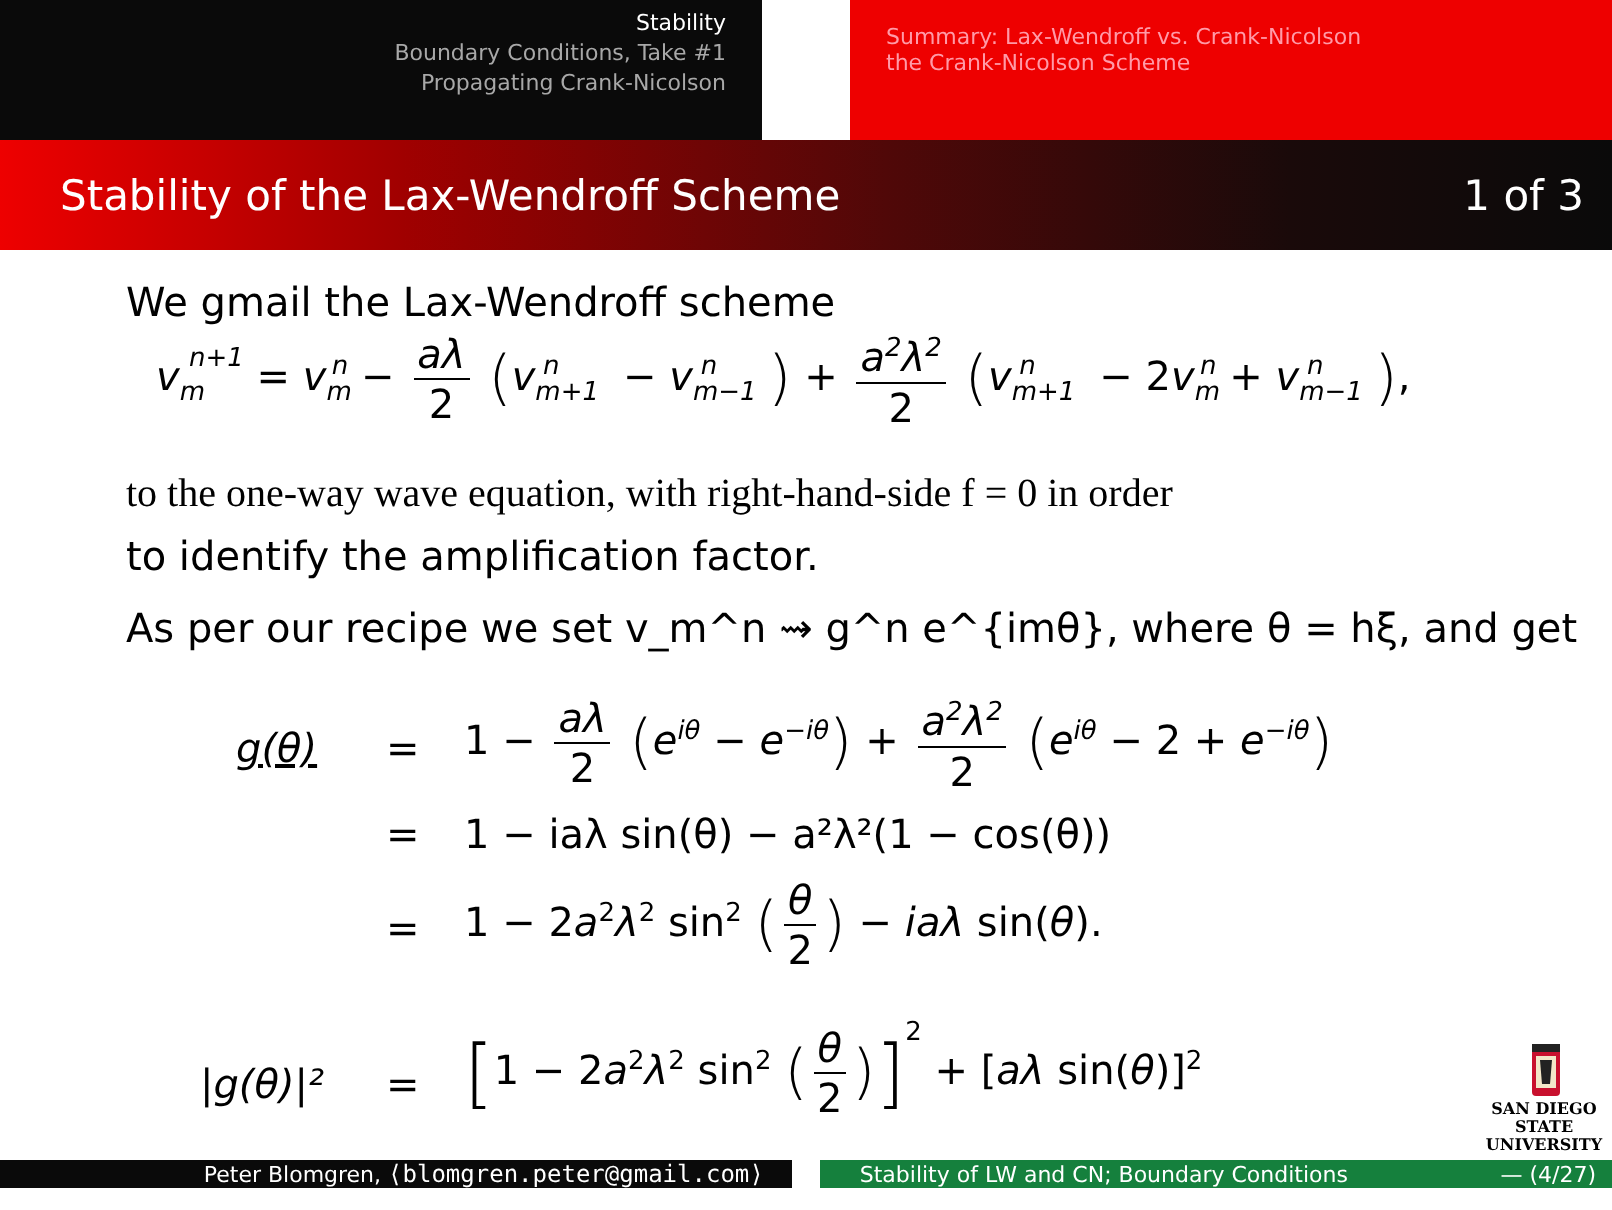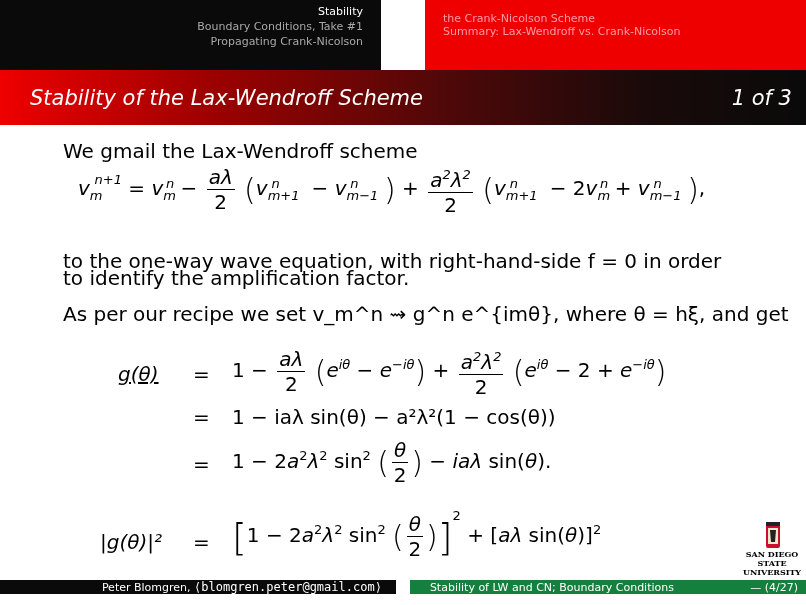--- a/index.html
+++ b/index.html
@@ -4,21 +4,21 @@
 <style>
   html,body{margin:0;padding:0;}
   body{width:806px;height:605px;overflow:hidden;background:#fff;position:relative;font-family:"DejaVu Sans",sans-serif;color:#000;}
   .nav{position:absolute;left:0;top:0;width:806px;height:70px;display:flex;gap:44px;}
   .nav-left{width:403px;height:70px;background:#0a0a0a;text-align:right;box-sizing:border-box;padding:4px 18px 0 0;font-size:11px;line-height:15px;}
   .nav-left .cur{color:#fff;}
   .nav-left .oth{color:#a8a8a8;}
   .nav-right{width:403px;height:70px;background:#ee0000;box-sizing:border-box;padding:12px 0 0 18px;font-size:11px;line-height:13px;}
   .nav-right .cur{color:#fff;font-weight:bold;}
   .nav-right .oth{color:#ff9aa8;}
-  .titlebar{position:absolute;left:0;top:70px;width:806px;height:55px;background:linear-gradient(to right,#ee0000 0%,#a00000 25%,#500808 55%,#1a0a0a 80%,#0a0a0a 100%);display:flex;align-items:center;justify-content:space-between;box-sizing:border-box;padding:0 14px 0 30px;color:#fff;font-size:21px;font-style:italic;}
+  .titlebar{position:absolute;left:0;top:70px;width:806px;height:55px;background:linear-gradient(to right,#ee0000 0%,#a00000 25%,#500808 55%,#1a0a0a 80%,#0a0a0a 100%);display:flex;align-items:center;justify-content:space-between;box-sizing:border-box;padding:0 14px 0 30px;color:#fff;font-size:21px;}
   .content{position:absolute;left:63px;top:135px;width:690px;font-size:20px;line-height:33px;}
   .math{position:absolute;font-size:20px;white-space:nowrap;}
   .frac{display:inline-block;vertical-align:middle;text-align:center;margin:0 3px;}
   .frac .num{display:block;border-bottom:1px solid #000;padding:0 2px;line-height:24px;}
   .frac .den{display:block;line-height:24px;font-style:normal;}
   .i{font-style:italic;}
   sup,sub{font-size:13px;}
   .paren{font-size:30px;vertical-align:middle;font-weight:lighter;}
   .logo{position:absolute;left:758px;top:520px;width:30px;height:30px;}
   .logo-text{position:absolute;left:738px;top:550px;width:68px;text-align:center;font-family:"DejaVu Serif",serif;font-size:8px;line-height:9px;font-weight:bold;}
@@ -30,22 +30,22 @@
 </head>
 <body>
 
 <div class="nav">
   <div class="nav-left">
     <div class="cur">Stability</div>
     <div class="oth">Boundary Conditions, Take #1</div>
     <div class="oth">Propagating Crank-Nicolson</div>
   </div>
   <div class="nav-right">
+    <div class="oth">Summary: Lax-Wendroff vs. Crank-Nicolson</div>
     <div class="oth">the Crank-Nicolson Scheme</div>
-    <div class="oth">Summary: Lax-Wendroff vs. Crank-Nicolson</div>
   </div>
 </div>
 
 <div class="titlebar">
   <span>Stability of the Lax-Wendroff Scheme</span>
   <span>1 of 3</span>
 </div>
 
 <div class="content">
   <div>We gmail the Lax-Wendroff scheme</div>
@@ -53,21 +53,21 @@
 
 <div class="math" style="left:78px;top:163px;">
   <span class="i">v</span><sub class="i">m</sub><sup class="i" style="margin-left:-8px;position:relative;top:-4px;text-align:center;">n+1</sup>
   = <span class="i">v</span><sub class="i">m</sub><sup class="i" style="margin-left:-10px;">n</sup> −
   <span class="frac"><span class="num i">aλ</span><span class="den">2</span></span>
   <span class="paren">(</span><span class="i">v</span><sub class="i">m+1</sub><sup class="i" style="margin-left:-28px;">n</sup>&nbsp;&nbsp;&nbsp;&nbsp; − <span class="i">v</span><sub class="i">m−1</sub><sup class="i" style="margin-left:-28px;">n</sup>&nbsp;&nbsp;&nbsp;&nbsp;<span class="paren">)</span> +
   <span class="frac"><span class="num i">a<sup>2</sup>λ<sup>2</sup></span><span class="den">2</span></span>
   <span class="paren">(</span><span class="i">v</span><sub class="i">m+1</sub><sup class="i" style="margin-left:-28px;">n</sup>&nbsp;&nbsp;&nbsp;&nbsp; − 2<span class="i">v</span><sub class="i">m</sub><sup class="i" style="margin-left:-10px;">n</sup> + <span class="i">v</span><sub class="i">m−1</sub><sup class="i" style="margin-left:-28px;">n</sup>&nbsp;&nbsp;&nbsp;&nbsp;<span class="paren">)</span>,
 </div>
 
-<div class="math" style="left:63px;top:249px;">to the one-way wave equation, with right-hand-side f = 0 in order</div>
+<div class="math" style="left:63px;top:236px;font-family:Liberation Serif, serif;">to the one-way wave equation, with right-hand-side f = 0 in order</div>
 <div class="math" style="left:63px;top:266px;">to identify the amplification factor.</div>
 <div class="math" style="left:63px;top:302px;">As per our recipe we set v_m^n ⇝ g^n e^{imθ}, where θ = hξ, and get</div>
 
 <div class="math i" style="left:118px;top:362px;text-decoration:underline;">g(θ)</div>
 <div class="math" style="left:193px;top:362px;">=</div>
 <div class="math" style="left:232px;top:345px;">
   1 − <span class="frac"><span class="num i">aλ</span><span class="den">2</span></span>
   <span class="paren">(</span><span class="i">e<sup>iθ</sup></span> − <span class="i">e<sup>−iθ</sup></span><span class="paren">)</span> +
   <span class="frac"><span class="num i">a<sup>2</sup>λ<sup>2</sup></span><span class="den">2</span></span>
   <span class="paren">(</span><span class="i">e<sup>iθ</sup></span> − 2 + <span class="i">e<sup>−iθ</sup></span><span class="paren">)</span>

